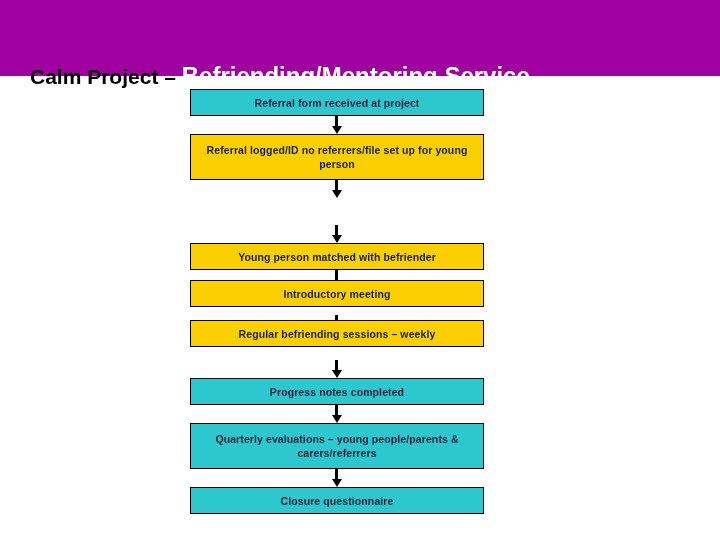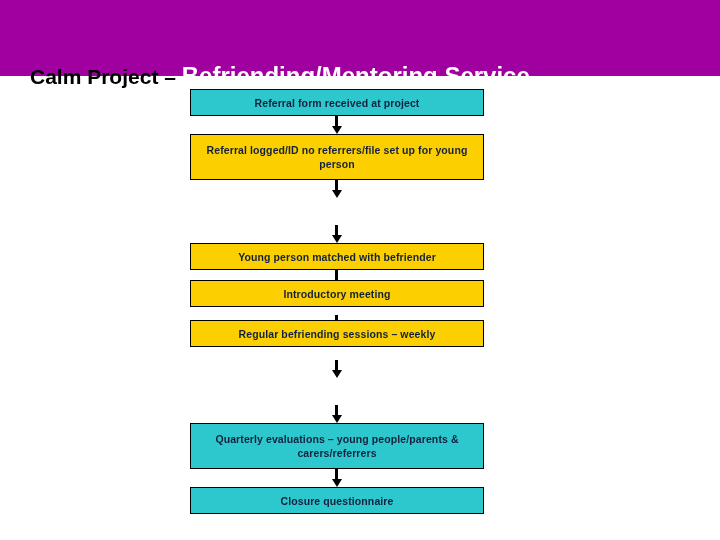--- a/index.html
+++ b/index.html
@@ -121,20 +121,23 @@
     </div>
     <div class="flow-arrow" style="top: 194px; height: 11px;"></div>
     <div class="flow-node node-yellow" style="top: 204px; height: 27px;">
       <span class="flow-node-label">Introductory meeting</span>
     </div>
     <div class="flow-arrow" style="top: 239px; height: 11px;"></div>
     <div class="flow-node node-yellow" style="top: 244px; height: 27px;">
       <span class="flow-node-label">Regular befriending sessions – weekly</span>
     </div>
     <div class="flow-arrow" style="top: 284px; height: 11px;"></div>
+    <div class="flow-node node-teal" style="top: 302px; height: 27px;">
+      <span class="flow-node-label">Progress notes completed</span>
+    </div>
     <div class="flow-arrow" style="top: 329px; height: 11px;"></div>
     <div class="flow-node node-teal" style="top: 347px; height: 46px;">
       <span class="flow-node-label">Quarterly evaluations – young people/parents &amp; carers/referrers</span>
     </div>
     <div class="flow-arrow" style="top: 393px; height: 11px;"></div>
     <div class="flow-node node-teal" style="top: 411px; height: 27px;">
       <span class="flow-node-label">Closure questionnaire</span>
     </div>
   </div>
 

